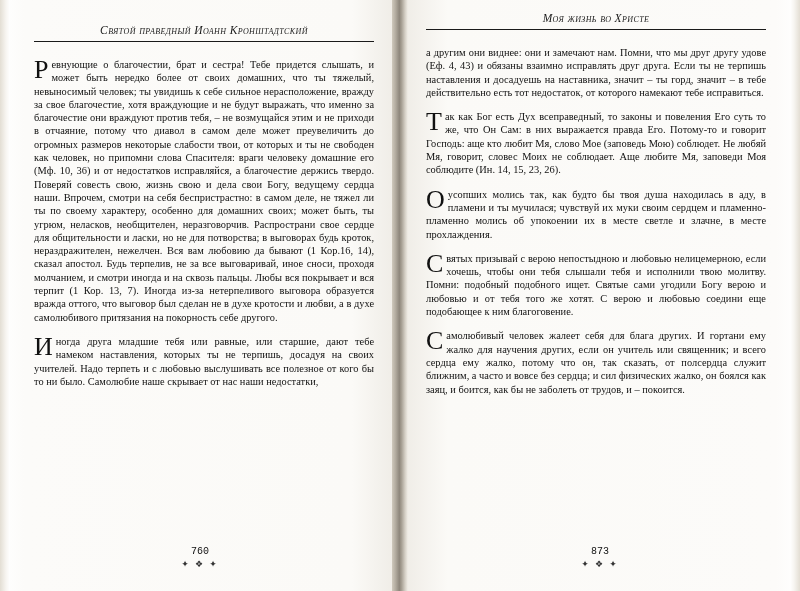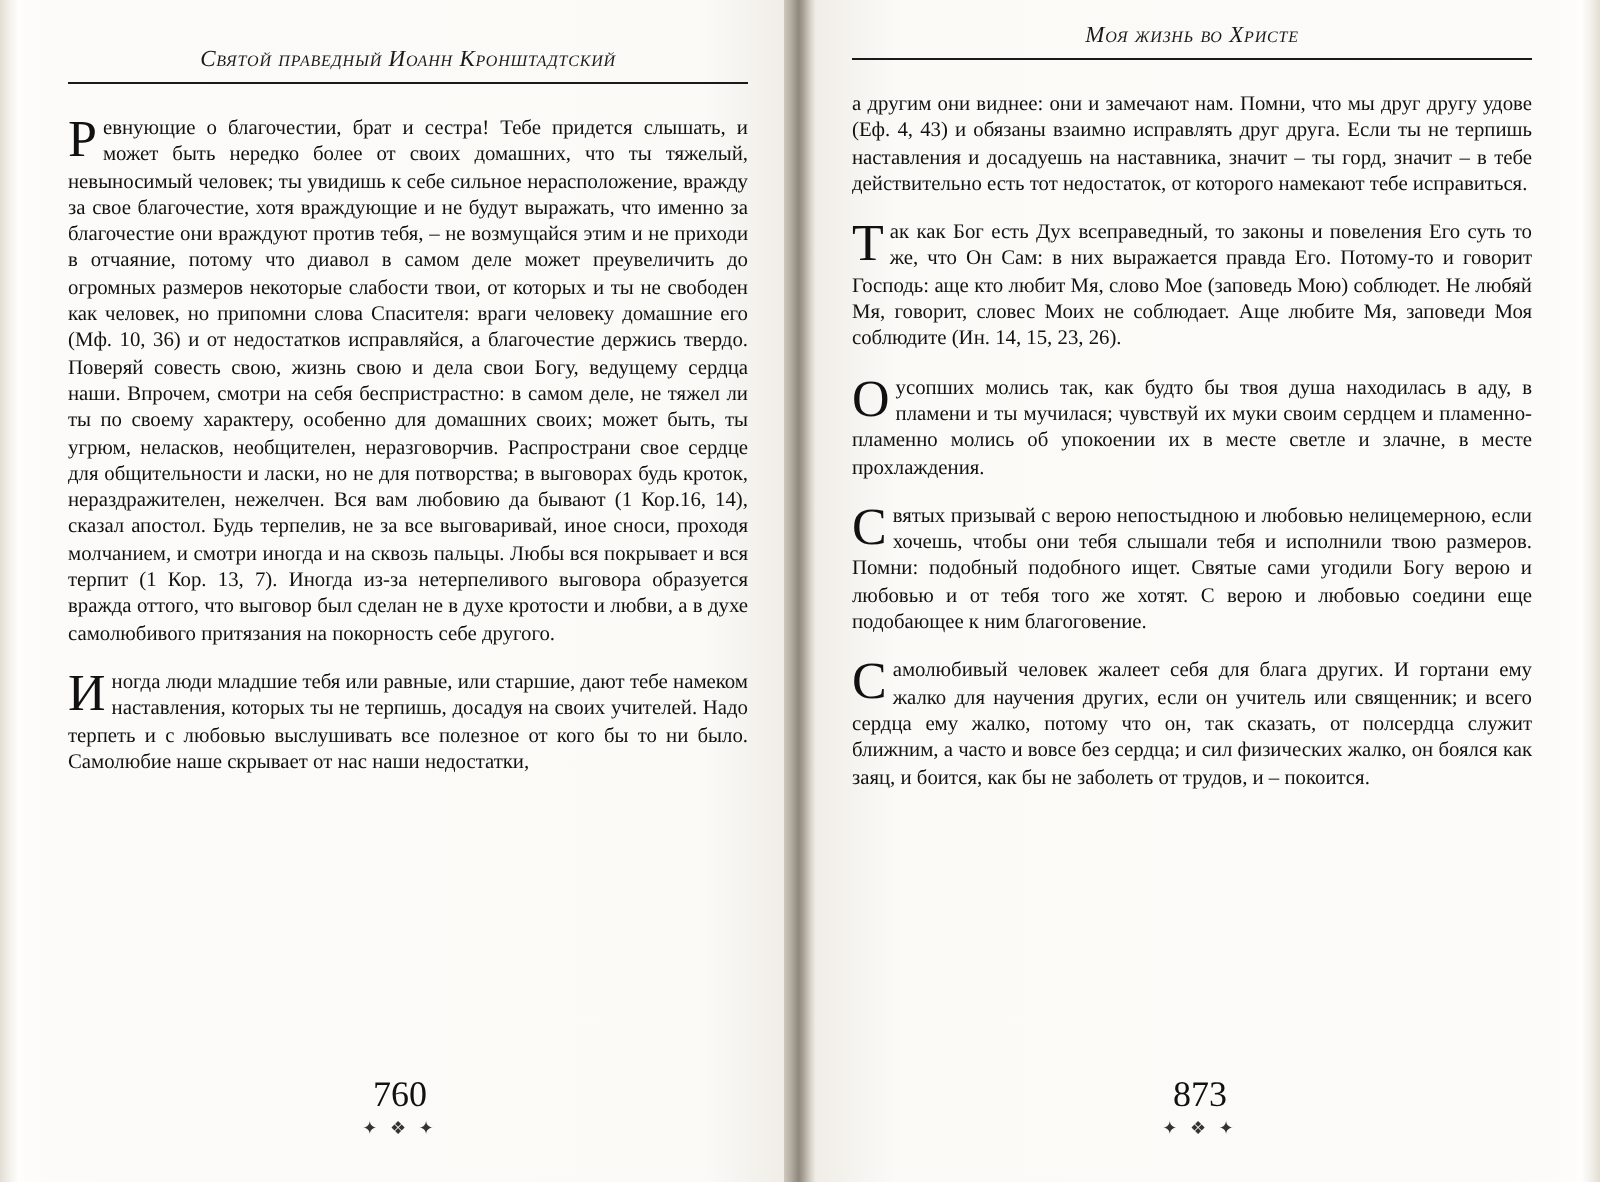--- a/index.html
+++ b/index.html
@@ -112,37 +112,37 @@
     left: 50%;
     transform: translateX(-50%);
   }
   .folio .deco {
     display: block;
     font-size: 9px;
     letter-spacing: 2px;
     color: #333;
     margin-top: 1px;
   }
-  .folio-num { font-size: 18px; }
+  .folio-num { font-size: 10px; font-family: Liberation Mono, monospace; }
 </style>
 </head>
 <body>
 
 <div class="book">
 
   <div class="edge-left"></div>
 
   <div class="page page-left">
     <div class="runhead">Святой праведный Иоанн Кронштадтский</div>
     <div class="rule"></div>
     <div class="col">
 
       <p class="para"><span class="dropcap">Р</span><span>евнующие о благочестии, брат и сестра! Тебе придется слышать, и может быть нередко более от своих домашних, что ты тяжелый, невыносимый человек; ты увидишь к себе сильное нерасположение, вражду за свое благочестие, хотя враждующие и не будут выражать, что именно за благочестие они враждуют против тебя, – не возмущайся этим и не приходи в отчаяние, потому что диавол в самом деле может преувеличить до огромных размеров некоторые слабости твои, от которых и ты не свободен как человек, но припомни слова Спасителя: враги человеку домашние его (Мф. 10, 36) и от недостатков исправляйся, а благочестие держись твердо. Поверяй совесть свою, жизнь свою и дела свои Богу, ведущему сердца наши. Впрочем, смотри на себя беспристрастно: в самом деле, не тяжел ли ты по своему характеру, особенно для домашних своих; может быть, ты угрюм, неласков, необщителен, неразговорчив. Распространи свое сердце для общительности и ласки, но не для потворства; в выговорах будь кроток, нераздражителен, нежелчен. Вся вам любовию да бывают (1 Кор.16, 14), сказал апостол. Будь терпелив, не за все выговаривай, иное сноси, проходя молчанием, и смотри иногда и на сквозь пальцы. Любы вся покрывает и вся терпит (1 Кор. 13, 7). Иногда из-за нетерпеливого выговора образуется вражда оттого, что выговор был сделан не в духе кротости и любви, а в духе самолюбивого притязания на покорность себе другого.</span></p>
 
-      <p class="para gap"><span class="dropcap">И</span><span>ногда люди младшие тебя или равные, или старшие, дают тебе намеком наставления, которых ты не терпишь, досадуя на своих учителей. Надо терпеть и с любовью выслушивать все полезное от кого бы то ни было. Самолюбие наше скрывает от нас наши недостатки,</span></p>
+      <p class="para gap"><span class="dropcap">И</span><span>ногда друга младшие тебя или равные, или старшие, дают тебе намеком наставления, которых ты не терпишь, досадуя на своих учителей. Надо терпеть и с любовью выслушивать все полезное от кого бы то ни было. Самолюбие наше скрывает от нас наши недостатки,</span></p>
 
     </div>
     <div class="folio">
       <span class="folio-num">760</span>
       <span class="deco">✦ ❖ ✦</span>
     </div>
   </div>
 
   <div class="gutter"></div>
 
@@ -150,21 +150,21 @@
     <div class="runhead">Моя жизнь во Христе</div>
     <div class="rule"></div>
     <div class="col">
 
       <p class="para"><span>а другим они виднее: они и замечают нам. Помни, что мы друг другу удове (Еф. 4, 43) и обязаны взаимно исправлять друг друга. Если ты не терпишь наставления и досадуешь на наставника, значит – ты горд, значит – в тебе действительно есть тот недостаток, от которого намекают тебе исправиться.</span></p>
 
       <p class="para gap"><span class="dropcap">Т</span><span>ак как Бог есть Дух всеправедный, то законы и повеления Его суть то же, что Он Сам: в них выражается правда Его. Потому-то и говорит Господь: аще кто любит Мя, слово Мое (заповедь Мою) соблюдет. Не любяй Мя, говорит, словес Моих не соблюдает. Аще любите Мя, заповеди Моя соблюдите (Ин. 14, 15, 23, 26).</span></p>
 
       <p class="para gap"><span class="dropcap">О</span><span>усопших молись так, как будто бы твоя душа находилась в аду, в пламени и ты мучилася; чувствуй их муки своим сердцем и пламенно-пламенно молись об упокоении их в месте светле и злачне, в месте прохлаждения.</span></p>
 
-      <p class="para gap"><span class="dropcap">С</span><span>вятых призывай с верою непостыдною и любовью нелицемерною, если хочешь, чтобы они тебя слышали тебя и исполнили твою размеров. Помни: подобный подобного ищет. Святые сами угодили Богу верою и любовью и от тебя того же хотят. С верою и любовью соедини еще подобающее к ним благоговение.</span></p>
+      <p class="para gap"><span class="dropcap">С</span><span>вятых призывай с верою непостыдною и любовью нелицемерною, если хочешь, чтобы они тебя слышали тебя и исполнили твою молитву. Помни: подобный подобного ищет. Святые сами угодили Богу верою и любовью и от тебя того же хотят. С верою и любовью соедини еще подобающее к ним благоговение.</span></p>
 
       <p class="para gap"><span class="dropcap">С</span><span>амолюбивый человек жалеет себя для блага других. И гортани ему жалко для научения других, если он учитель или священник; и всего сердца ему жалко, потому что он, так сказать, от полсердца служит ближним, а часто и вовсе без сердца; и сил физических жалко, он боялся как заяц, и боится, как бы не заболеть от трудов, и – покоится.</span></p>
 
     </div>
     <div class="folio">
       <span class="folio-num">873</span>
       <span class="deco">✦ ❖ ✦</span>
     </div>
   </div>
 

